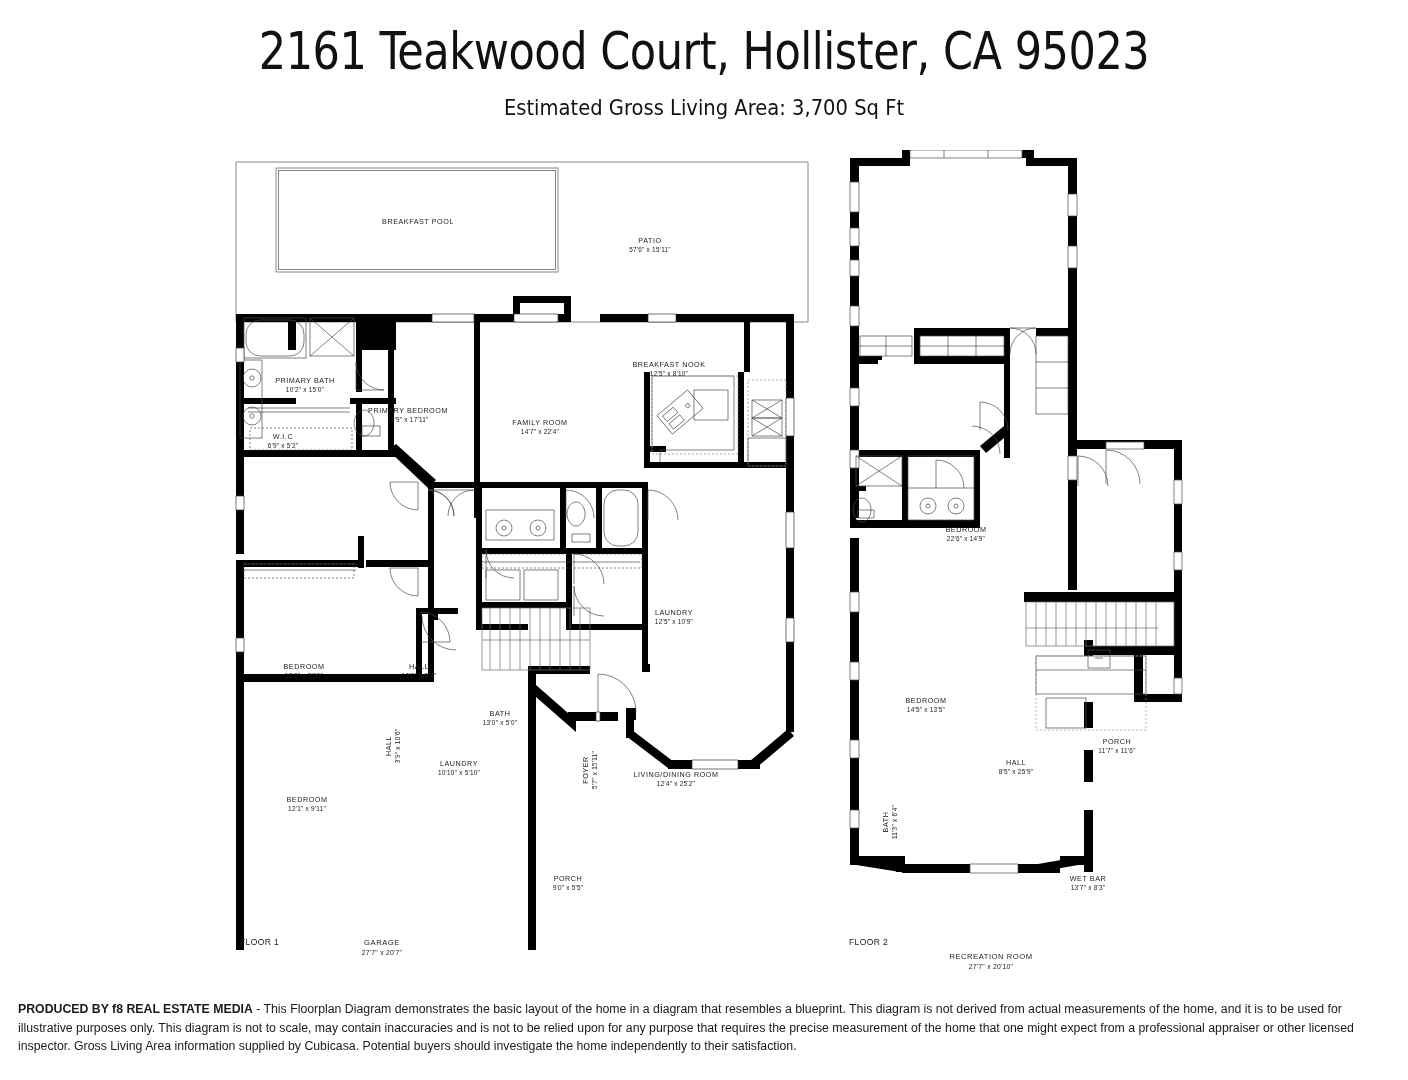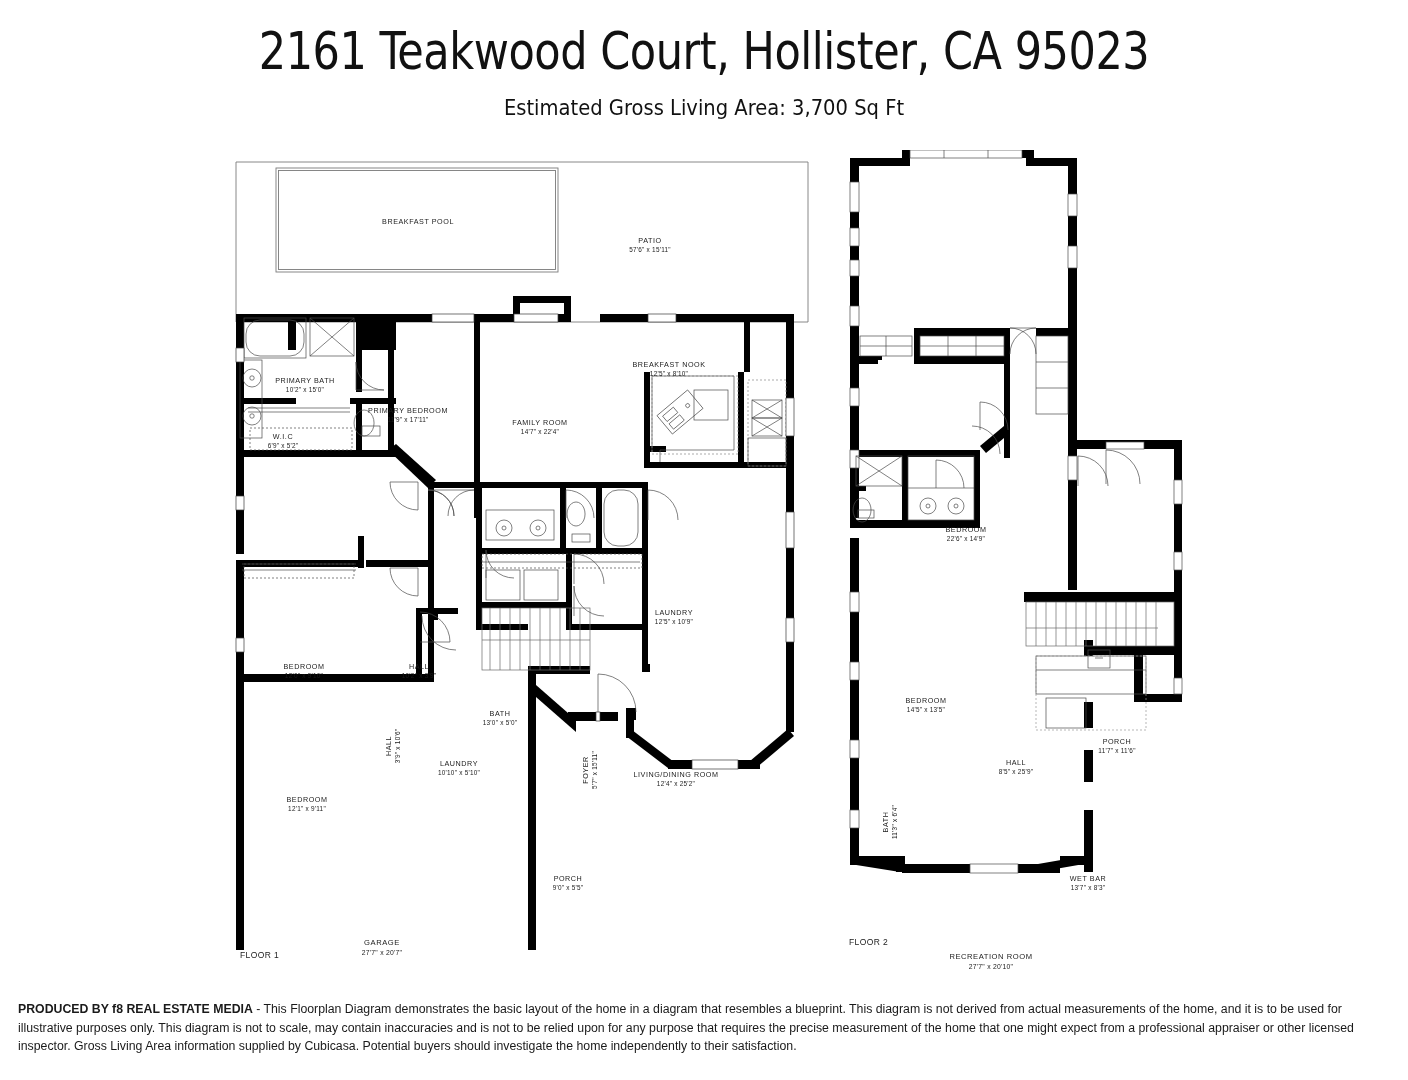--- a/index.html
+++ b/index.html
@@ -600,21 +600,21 @@
     </div>
     <div class="lbl" style="left:1088px;top:733px;">
       <span class="nm">WET BAR</span>
       <span class="dm">13'7" x 8'3"</span>
     </div>
     <div class="lbl big" style="left:991px;top:812px;">
       <span class="nm">RECREATION ROOM</span>
       <span class="dm">27'7" x 20'10"</span>
     </div>
 
-    <div class="floor-tag" style="left:240px;top:787px;margin-top:13px;">FLOOR 1</div>
+    <div class="floor-tag" style="left:240px;top:787px;">FLOOR 1</div>
     <div class="floor-tag" style="left:849px;top:787px;">FLOOR 2</div>
   </div>
 
   <div class="footer">
     <b>PRODUCED BY f8 REAL ESTATE MEDIA</b><span> - This Floorplan Diagram demonstrates the basic layout of the home in a diagram that resembles a blueprint. This diagram is not derived from actual measurements of the home, and it is to be used for illustrative purposes only. This diagram is not to scale, may contain inaccuracies and is not to be relied upon for any purpose that requires the precise measurement of the home that one might expect from a professional appraiser or other licensed inspector. Gross Living Area information supplied by Cubicasa. Potential buyers should investigate the home independently to their satisfaction.</span>
   </div>
 
 </div>
 
 </body></html>

